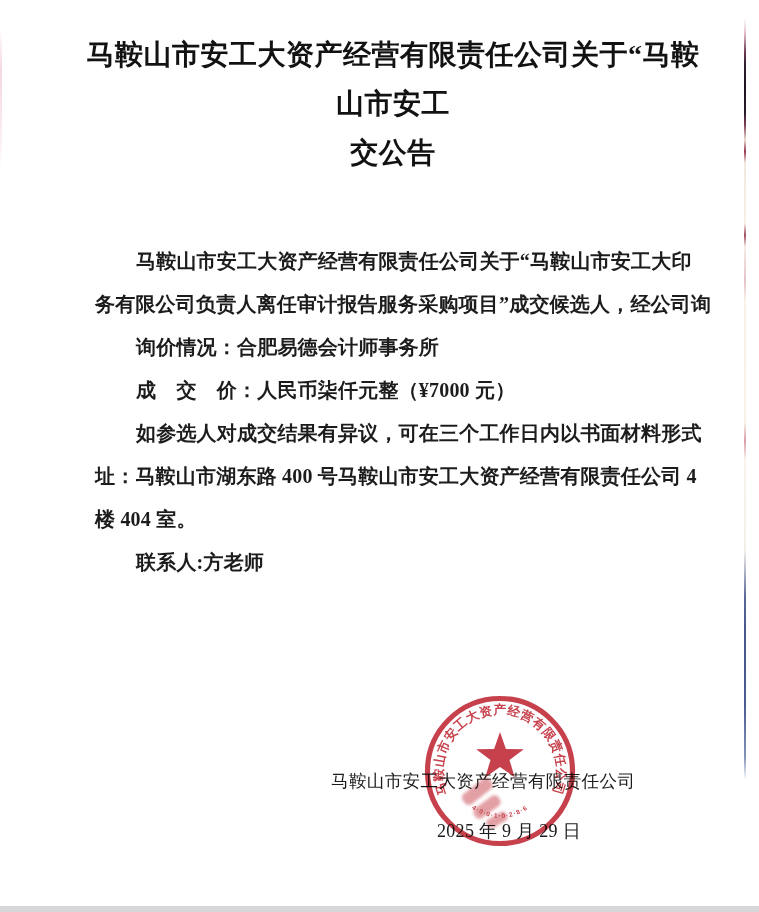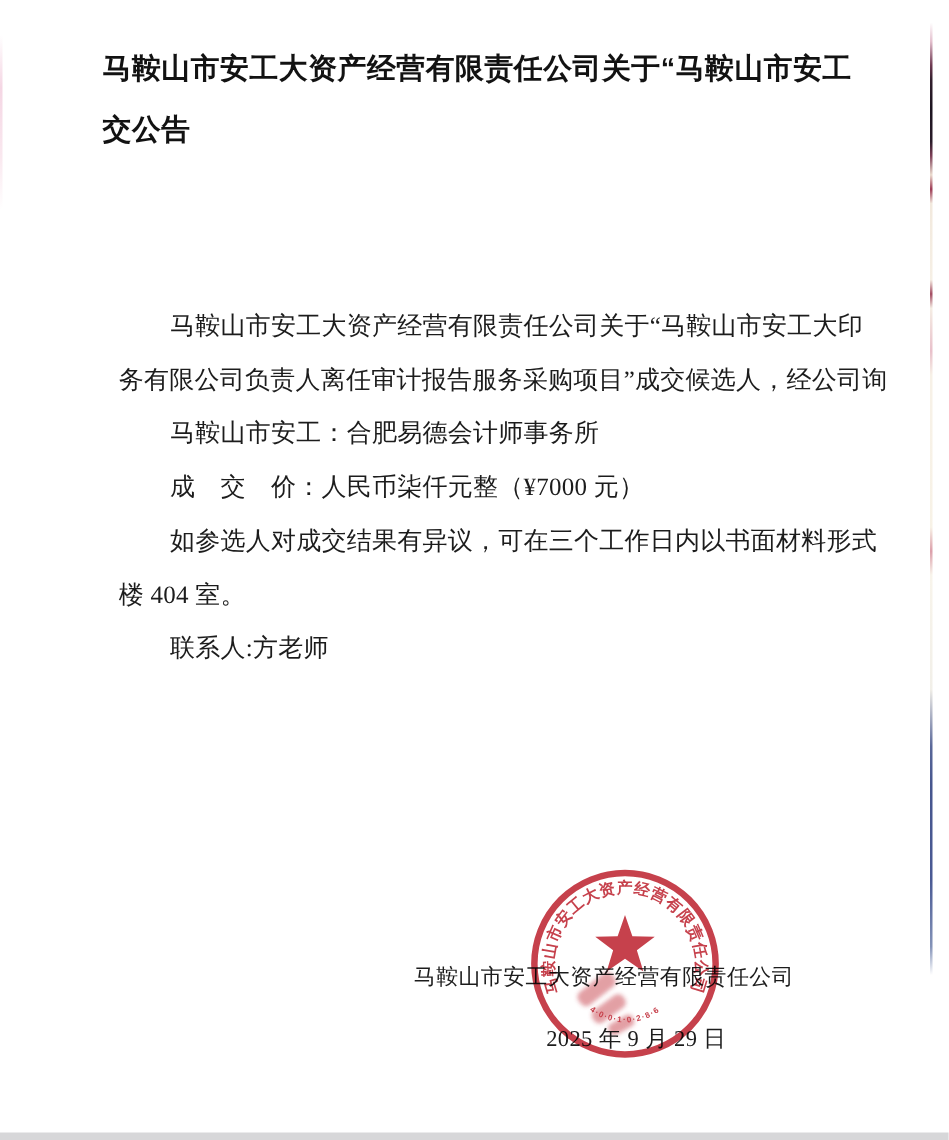--- a/index.html
+++ b/index.html
@@ -10,39 +10,40 @@
     overflow: hidden;
     font-family: "Liberation Serif", serif;
     color: #1e1e1e;
   }
   .page { position: absolute; inset: 0; }
 
   
   .doc-title {
     position: absolute;
     left: 82px; width: 622px; top: 30px;
-    font-family: Liberation Sans, sans-serif;
+    text-align: center;
+    font-family: Liberation Serif, serif;
     font-weight: 700;
-    font-size: 23px;
+    font-size: 28px;
     line-height: 49px;
     color: #121212;
     letter-spacing: 0.5px;
   }
   .doc-title .tl { display: block; }
 
   
   .doc-body {
     position: absolute;
     left: 95px; width: 608px; top: 240px;
     font-size: 20px;
     line-height: 43px;
     color: #1c1c1c;
     letter-spacing: 0.2px;
   }
-  .bl { display: block; height: 43px; white-space: nowrap; }
+  .bl { display: block; height: 43px; white-space: nowrap; font-weight: bold; }
   .ind { padding-left: 41px; }
 
   
   .sig-company {
     position: absolute;
     left: 331px; top: 769px;
     font-size: 17.5px;
     letter-spacing: 0.4px;
     color: #1c1c1c;
     white-space: nowrap;
@@ -119,23 +120,24 @@
 <div class="page">
 
   <div class="doc-title">
     <span class="tl">马鞍山市安工大资产经营有限责任公司关于“马鞍山市安工</span>
     <span class="tl">交公告</span>
   </div>
 
   <div class="doc-body">
     <span class="bl ind">马鞍山市安工大资产经营有限责任公司关于“马鞍山市安工大印</span>
     <span class="bl">务有限公司负责人离任审计报告服务采购项目”成交候选人，经公司询</span>
-    <span class="bl ind">马鞍山市安工：合肥易德会计师事务所</span>
+    <span class="bl ind">询价情况：合肥易德会计师事务所</span>
     <span class="bl ind">成　交　价：人民币柒仟元整（¥7000 元）</span>
     <span class="bl ind">如参选人对成交结果有异议，可在三个工作日内以书面材料形式</span>
+    <span class="bl">址：马鞍山市湖东路 400 号马鞍山市安工大资产经营有限责任公司 4</span>
     <span class="bl">楼 404 室。</span>
     <span class="bl ind">联系人:方老师</span>
   </div>
 
   <div class="sig-company">马鞍山市安工大资产经营有限责任公司</div>
   <div class="sig-date">2025 年 9 月 29 日</div>
 
   <svg class="seal" viewBox="0 0 156 156" xmlns="http://www.w3.org/2000/svg">
     <defs>
       <filter id="smudgeBlur" x="-50%" y="-50%" width="200%" height="200%">

